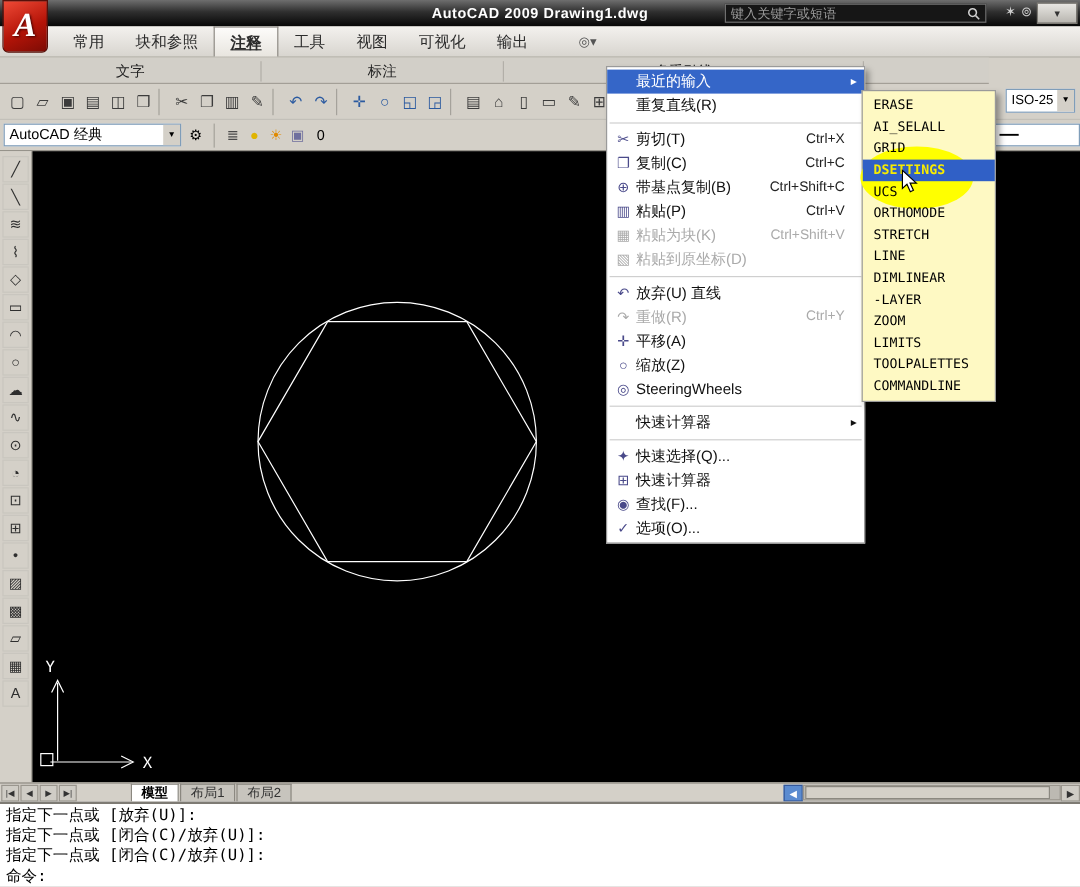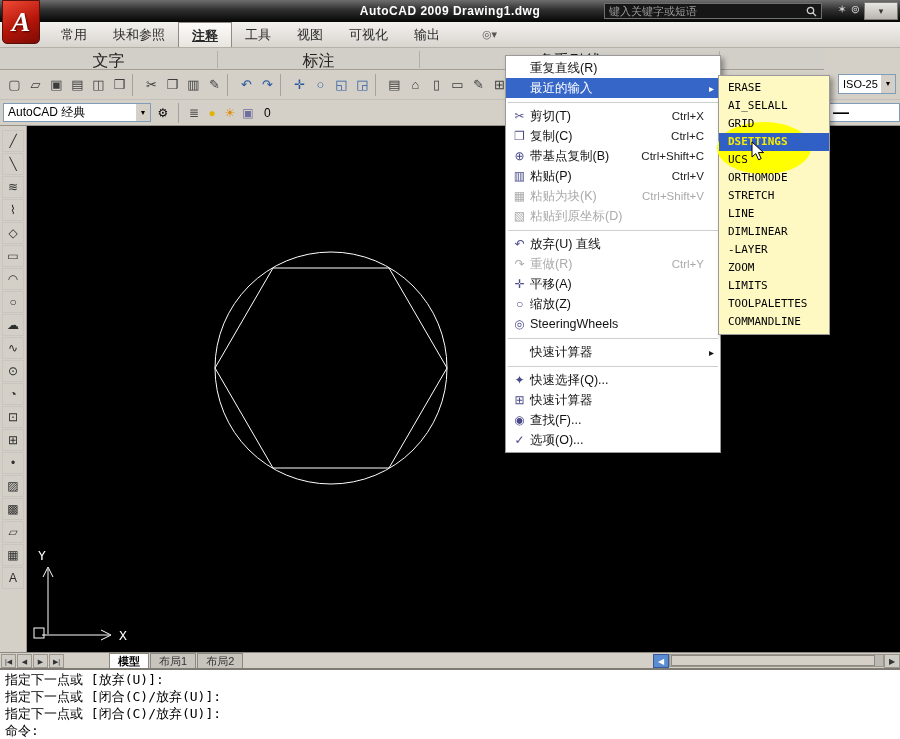--- a/index.html
+++ b/index.html
@@ -33,21 +33,21 @@
   .tabrow { position:absolute; left:0; top:22px; width:900px; height:26px;
     background:linear-gradient(#f3f1ee,#d8d5cf); display:flex; align-items:stretch;
     padding-left:48px; border-bottom:1px solid #b4b1aa; }
   .tab { padding:0 13px; font-size:13px; color:#2b2b2b; line-height:25px; }
   .tab.active { background:linear-gradient(#fdfcfa,#e8e5df); border:1px solid #8f8c86;
     border-bottom:none; font-weight:bold;text-decoration:underline; }
   .ribbon-min-btn { margin-left:10px; align-self:center; color:#555; font-size:11px; }
 
   
   .panelrow { position:relative; position:absolute; left:0; top:48px; width:824px; height:22px;
-    background:#d2cfc8; border-bottom:1px solid #a39f97; font-size:16px; color:#222; }
+    background:#d2cfc8; border-bottom:1px solid #a39f97; font-size:12px; color:#222; }
   .panelrow .plabel { position:absolute; top:3px; text-align:center;
     border-right:1px solid #b2afa8; height:17px; }
   .pl-text { left:0; width:218px; }
   .pl-dim { left:218px; width:202px; }
   .pl-ml { left:420px; width:300px; }
   .pl-mk { left:720px; width:179px; border-right:none; }
 
   
   .toolbar1 { position:absolute; left:0; top:70px; width:900px; height:30px;
     background:#d4d0c8; border-bottom:1px solid #c3c0b9; display:flex; align-items:center;
@@ -361,30 +361,30 @@
 
       <div>指定下一点或 [闭合(C)/放弃(U)]:</div>
 
       <div>指定下一点或 [闭合(C)/放弃(U)]:</div>
 
       <div>命令:</div>
     </div>
 
   <div class="ctx">
 
-      <div class="mi">
-        <span class="mi-icon"></span>
-        <span class="mi-label">重复直线(R)</span>
-        <span class="mi-short"></span>
-        <span class="mi-arrow"></span>
-      </div>
-
       <div class="mi hl sub">
         <span class="mi-icon"></span>
         <span class="mi-label">最近的输入</span>
+        <span class="mi-short"></span>
+        <span class="mi-arrow"></span>
+      </div>
+
+      <div class="mi">
+        <span class="mi-icon"></span>
+        <span class="mi-label">重复直线(R)</span>
         <span class="mi-short"></span>
         <span class="mi-arrow"></span>
       </div>
 
       <div class="mi sepi">
         
         
         
         
       </div>

